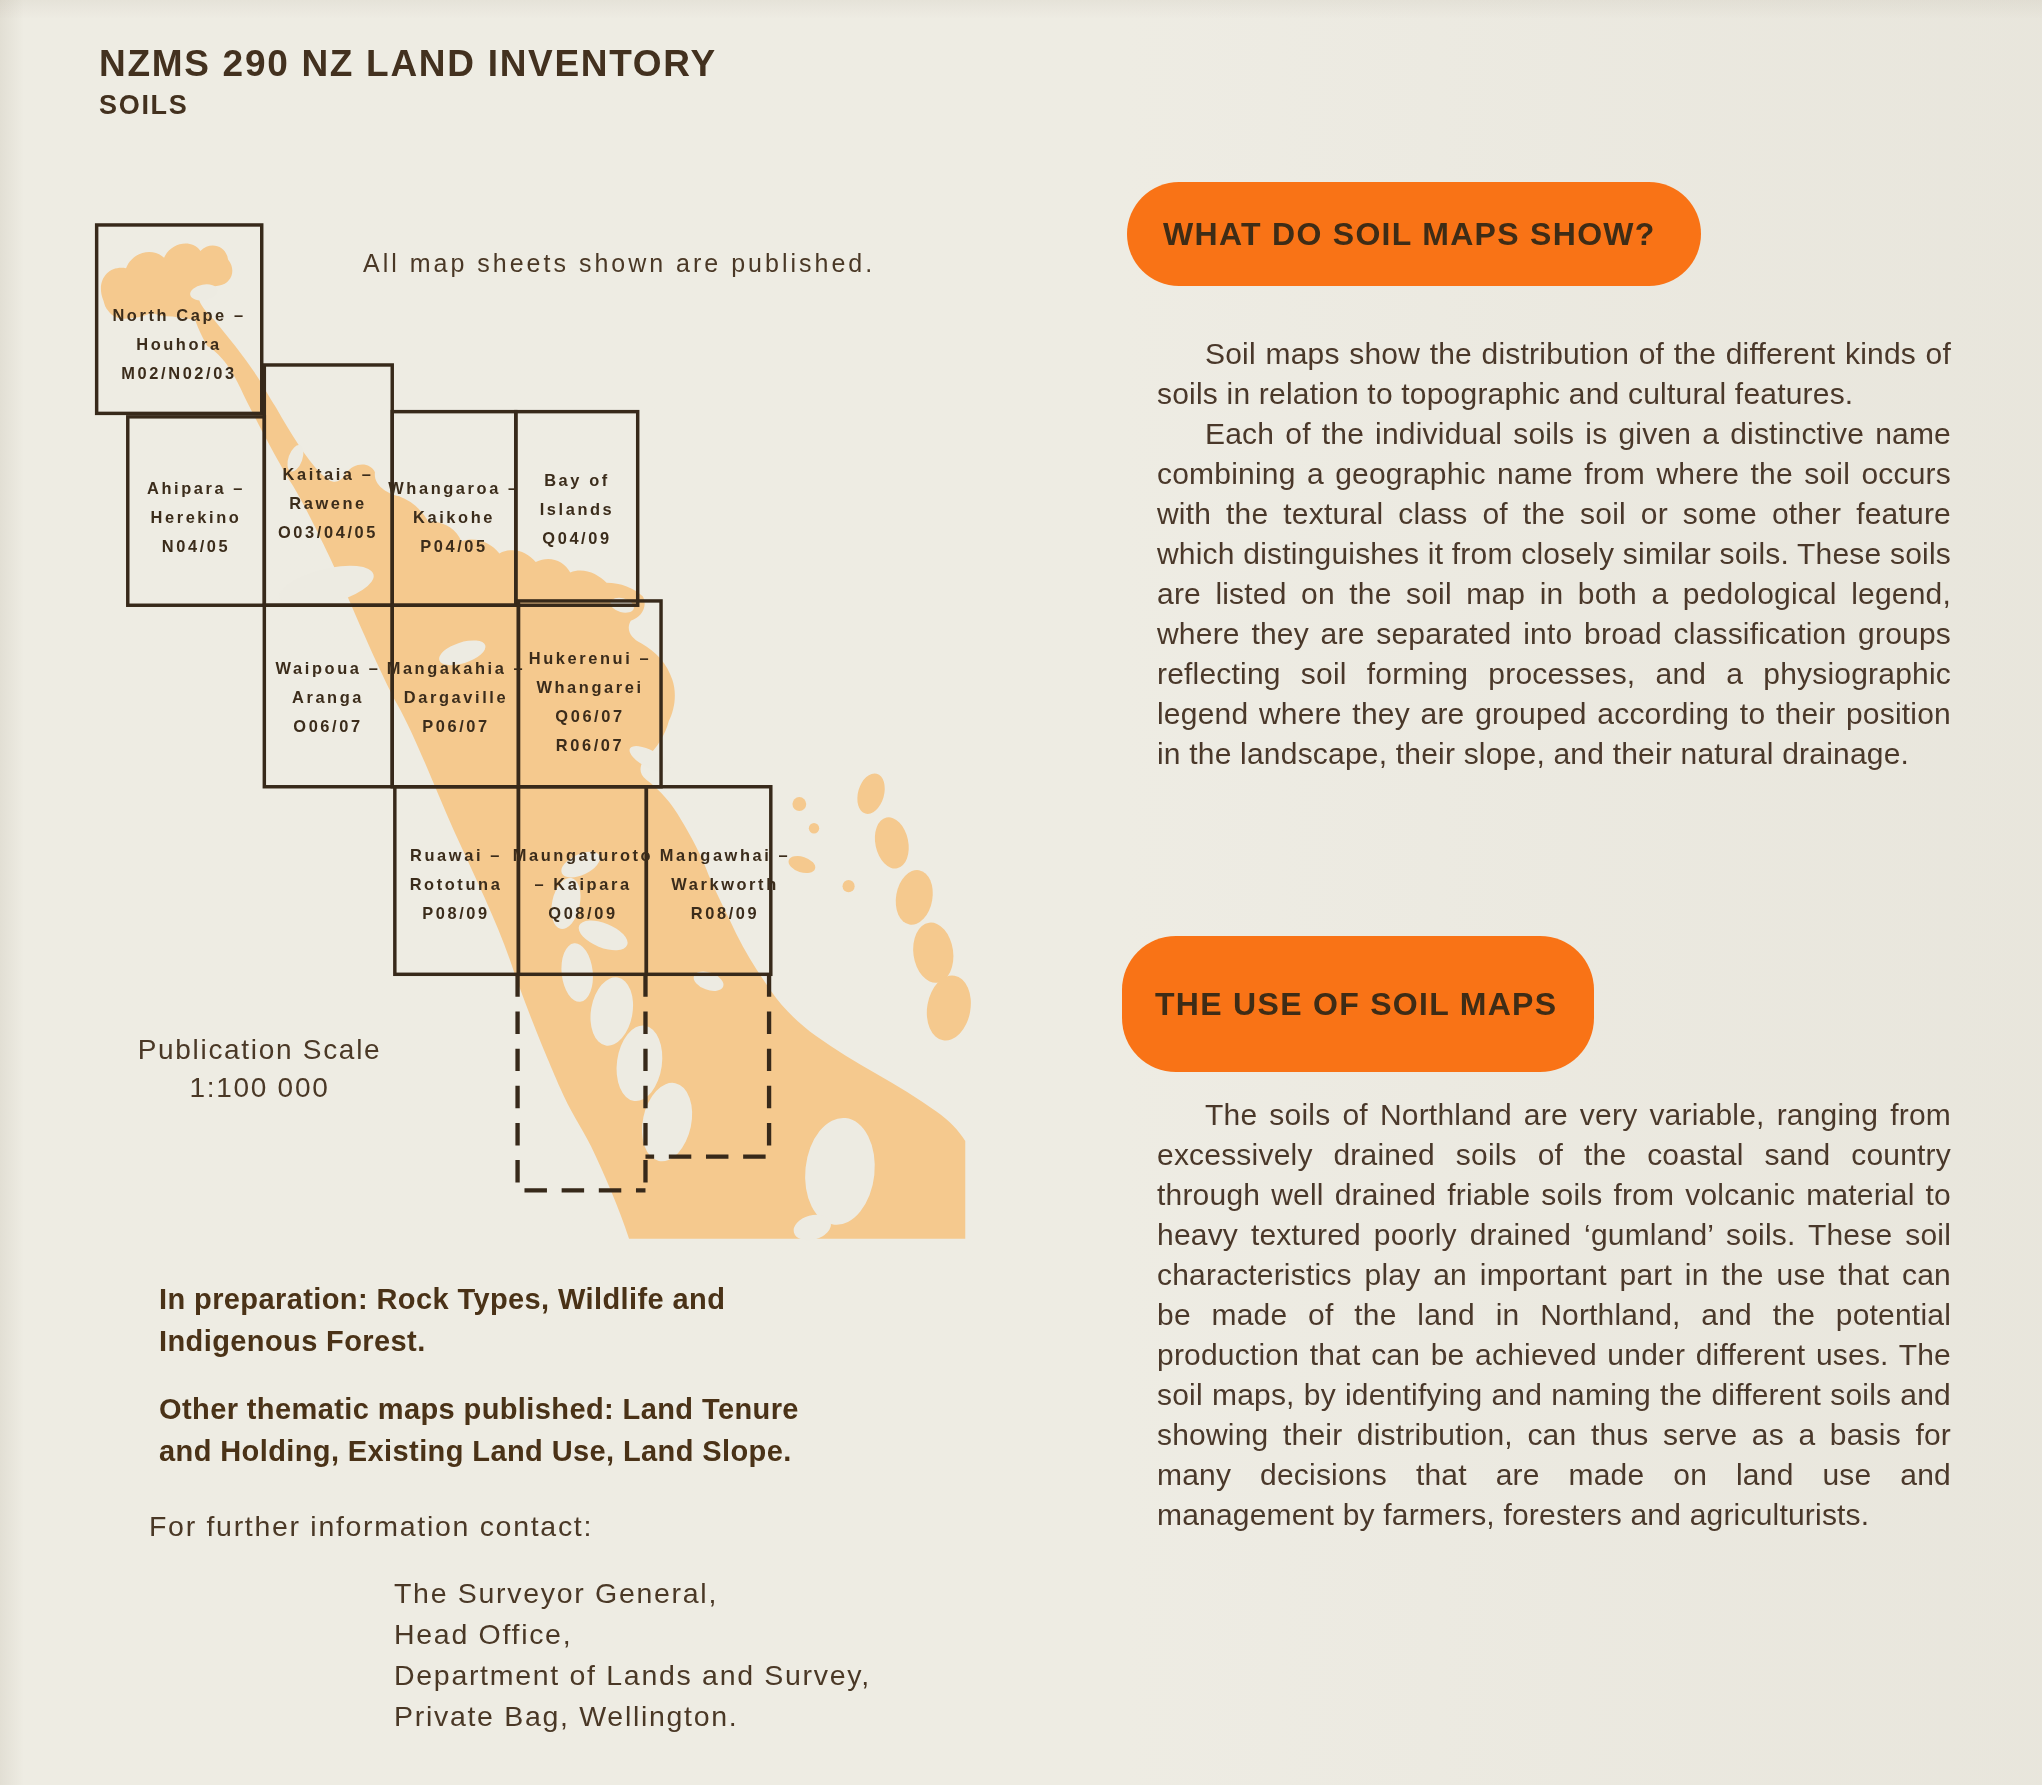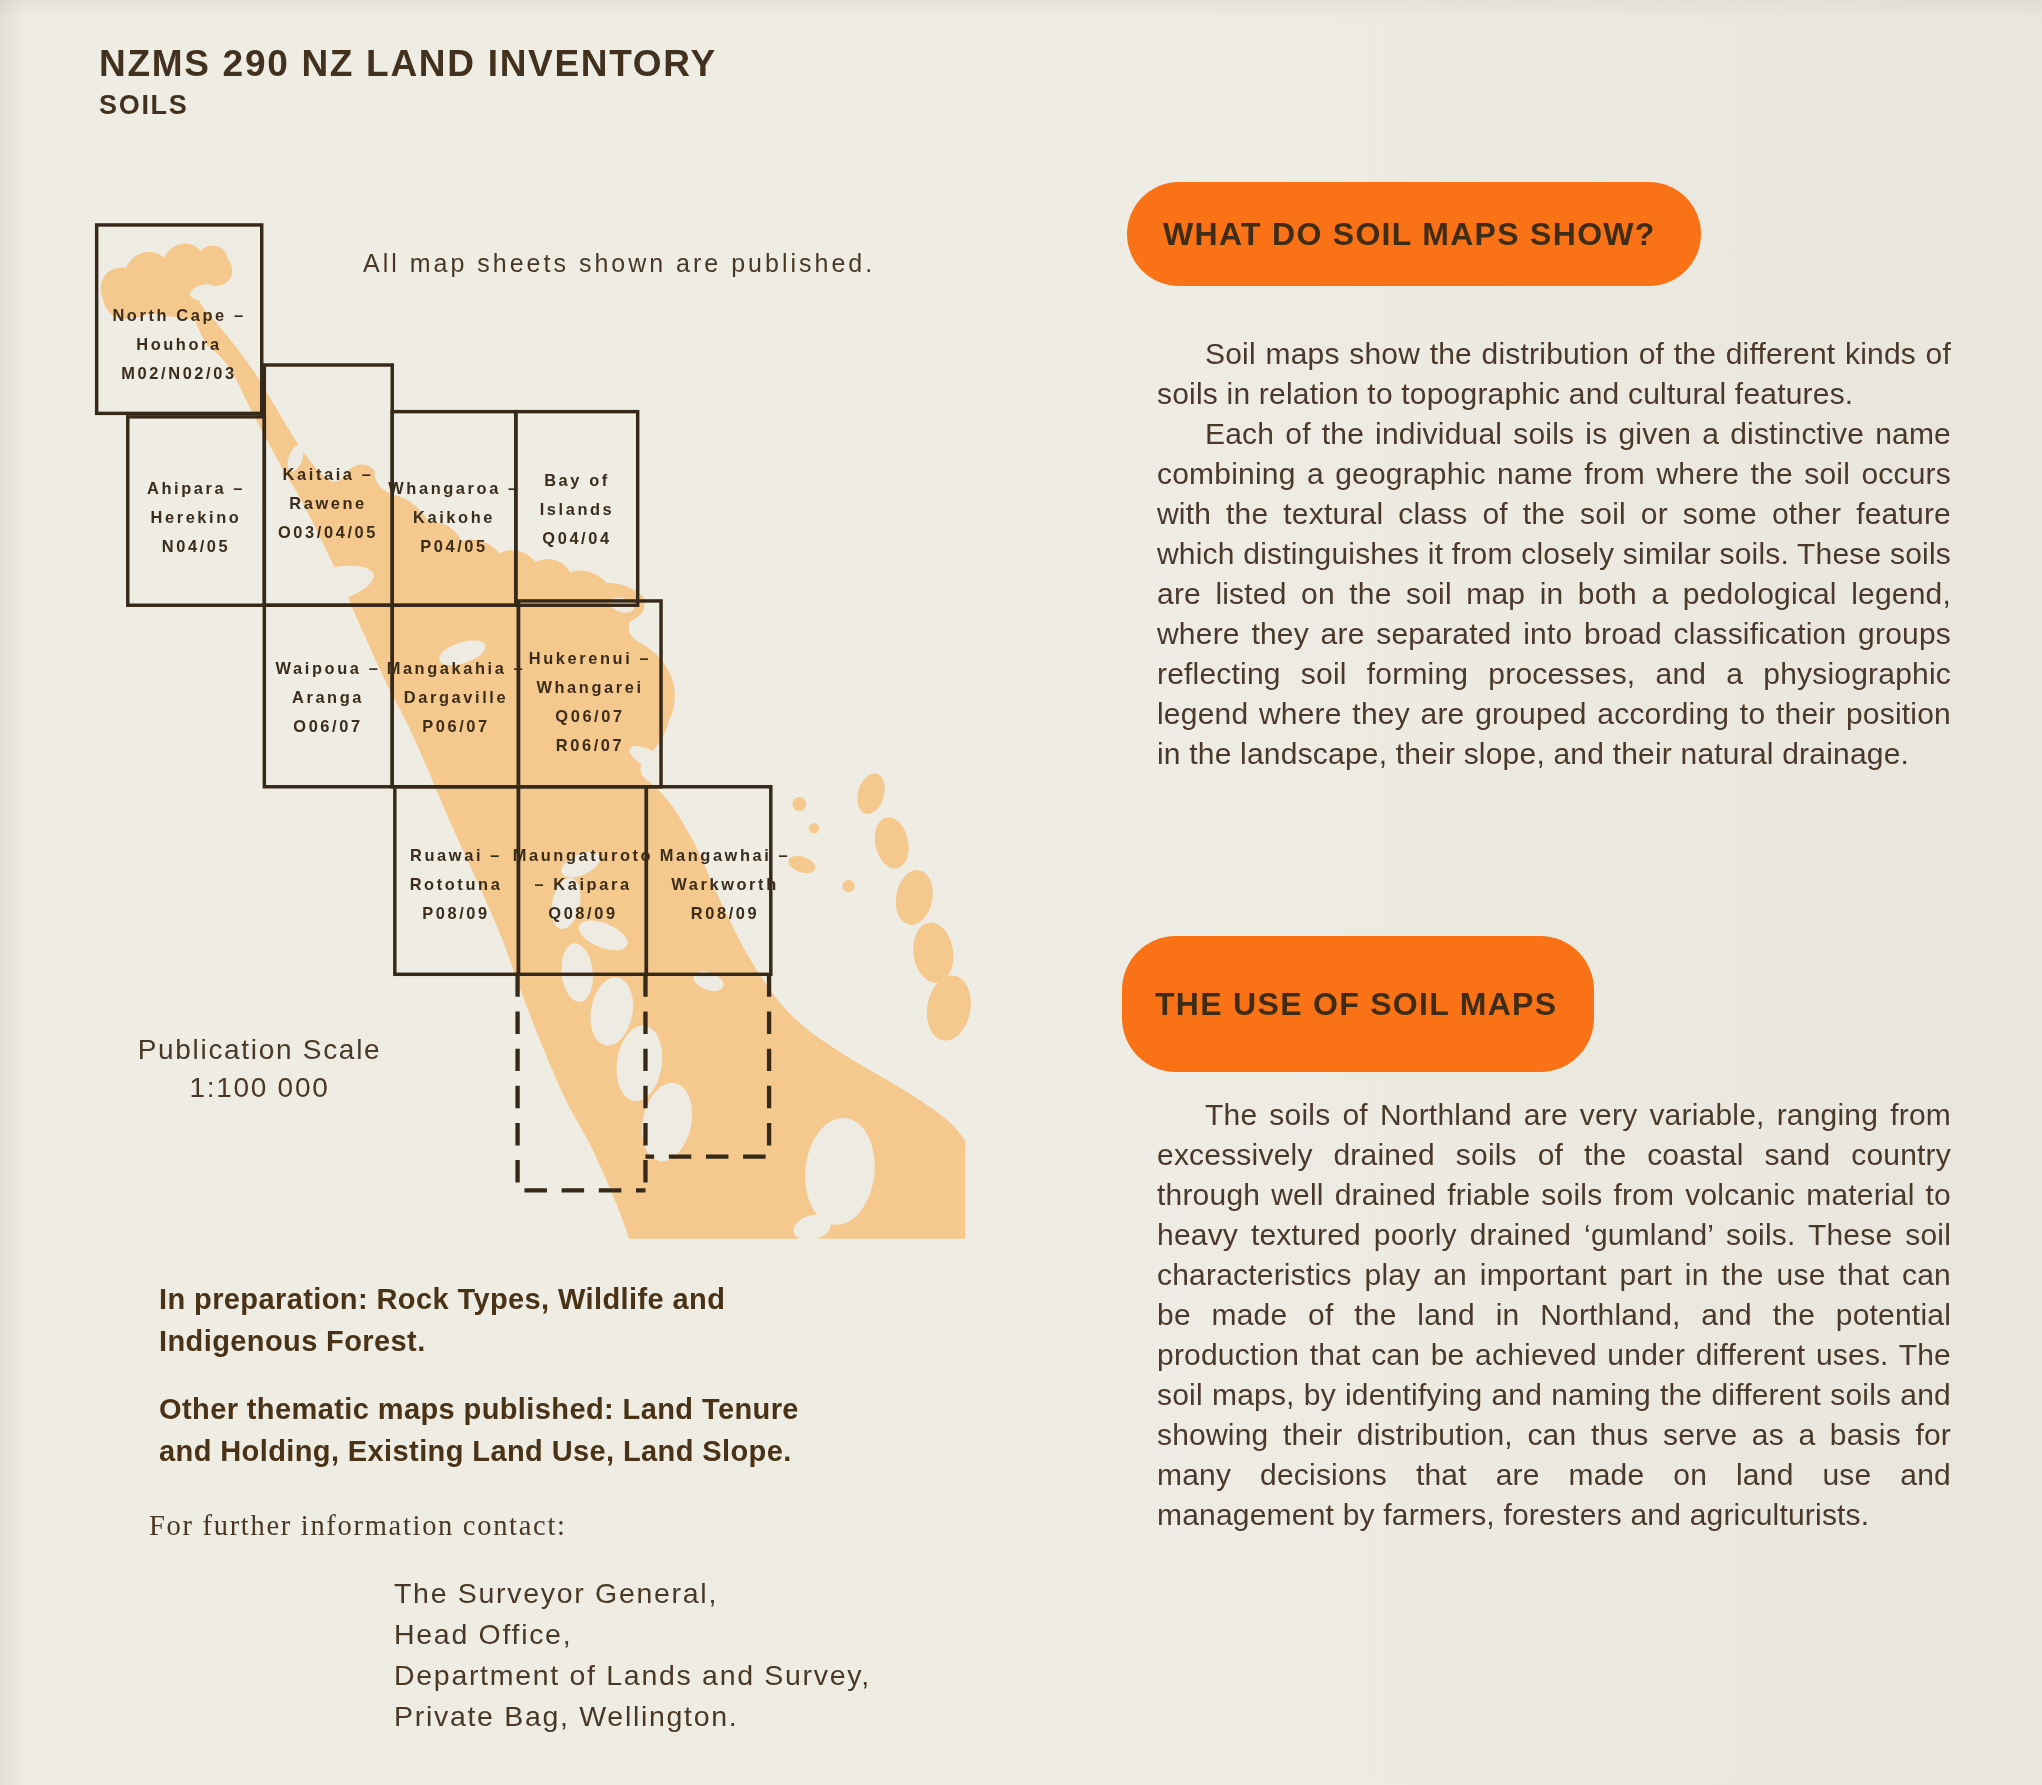--- a/index.html
+++ b/index.html
@@ -37,21 +37,21 @@
     position:absolute;left:121px;top:1031px;width:277px;
     text-align:center;font-size:28px;letter-spacing:1.7px;color:#4a3826;line-height:38px;
   }
   
   .thematic{position:absolute;left:159px;top:1278px;width:692px;}
   .thematic p{
     margin:0 0 26px 0;font-size:29px;font-weight:bold;letter-spacing:0.4px;
     line-height:42px;color:#4a3217;
   }
   .contact{position:absolute;left:149px;top:1506px;font-size:28.5px;letter-spacing:1.7px;color:#4a3826;}
-  .contact-intro{line-height:40px;font-family:Liberation Serif, serif;}
+  .contact-intro{line-height:40px;}
   .contact-lines{white-space:pre-line;line-height:41px;margin-left:245px;margin-top:27px;}
   
   .badge{
     position:absolute;background:#f97316;border-radius:54px;
     display:flex;align-items:center;
     color:#3e2c16;font-weight:bold;font-size:32px;letter-spacing:1.3px;
   }
   .badge1{left:1127px;top:182px;width:538px;height:104px;padding-left:36px;}
   .badge2{left:1122px;top:936px;width:439px;height:136px;padding-left:33px;}
   .bodytext{
@@ -189,21 +189,21 @@
 Herekino
 N04/05</div>
       <div class="sheet-label" style="left: 259px; top: 304px;">Kaitaia –
 Rawene
 O03/04/05</div>
       <div class="sheet-label" style="left: 385px; top: 318px;">Whangaroa –
 Kaikohe
 P04/05</div>
       <div class="sheet-label" style="left: 508px; top: 310px;">Bay of
 Islands
-Q04/04</div>
+Q04/09</div>
       <div class="sheet-label" style="left: 259px; top: 498px;">Waipoua –
 Aranga
 O06/07</div>
       <div class="sheet-label" style="left: 387px; top: 498px;">Mangakahia –
 Dargaville
 P06/07</div>
       <div class="sheet-label" style="left: 521px; top: 503px;">Hukerenui –
 Whangarei
 Q06/07
 R06/07</div>

